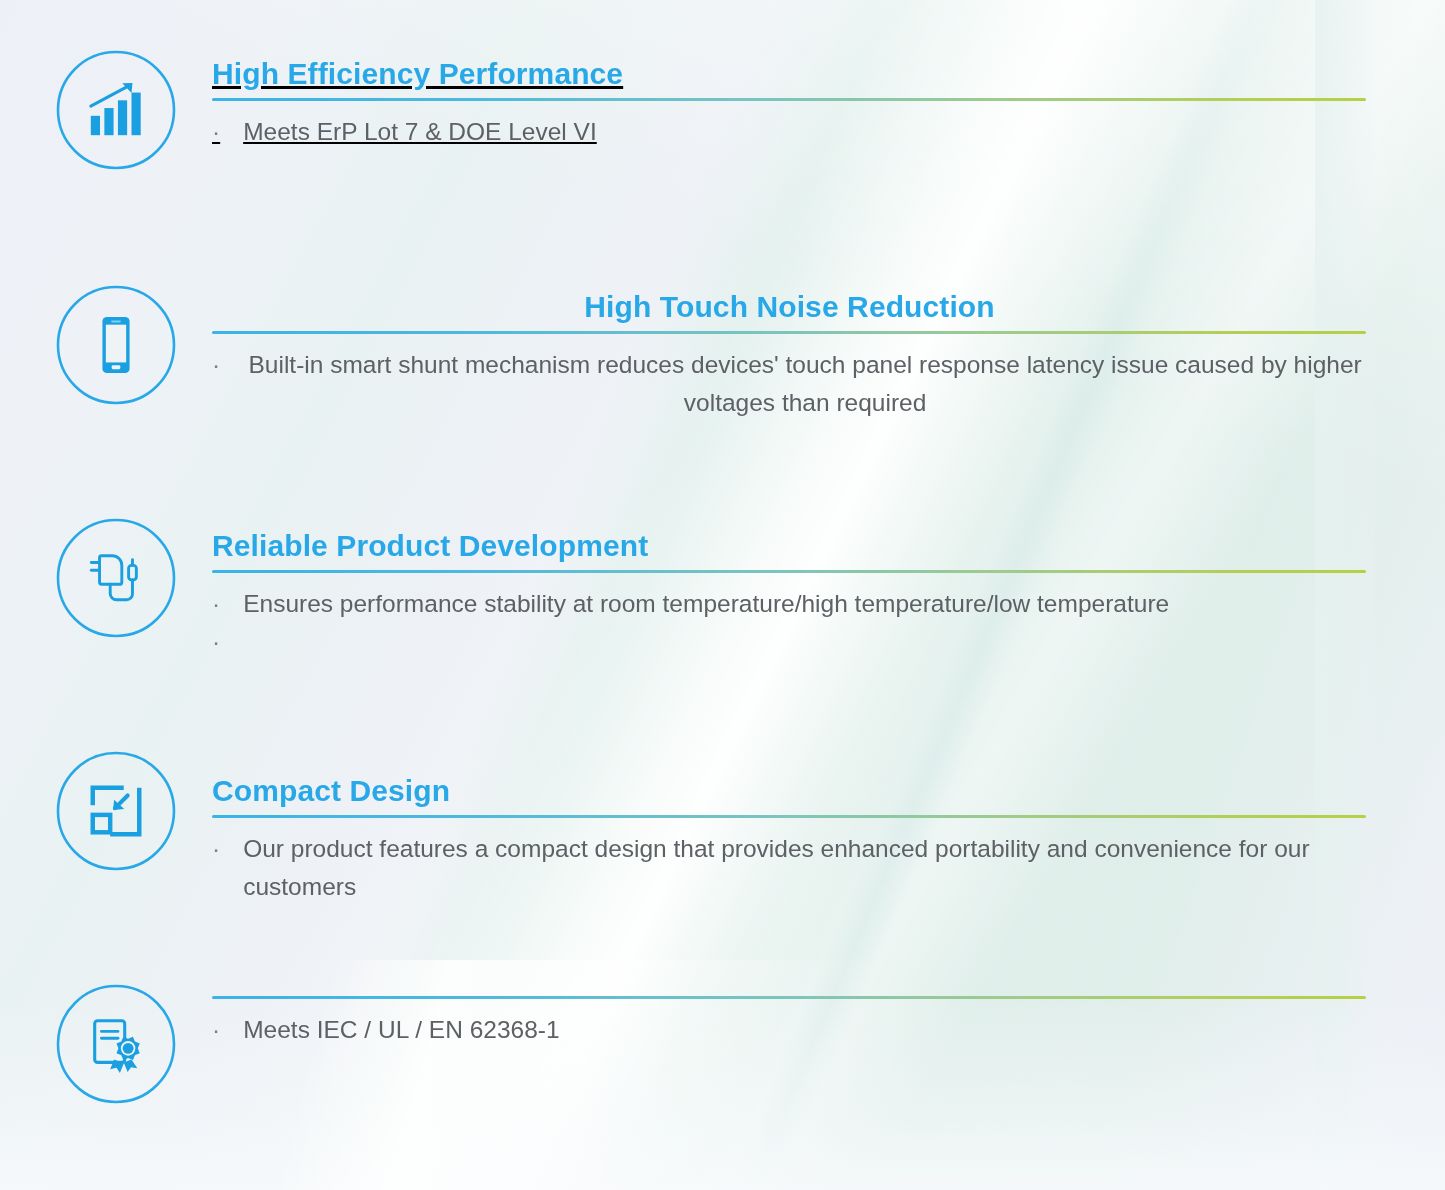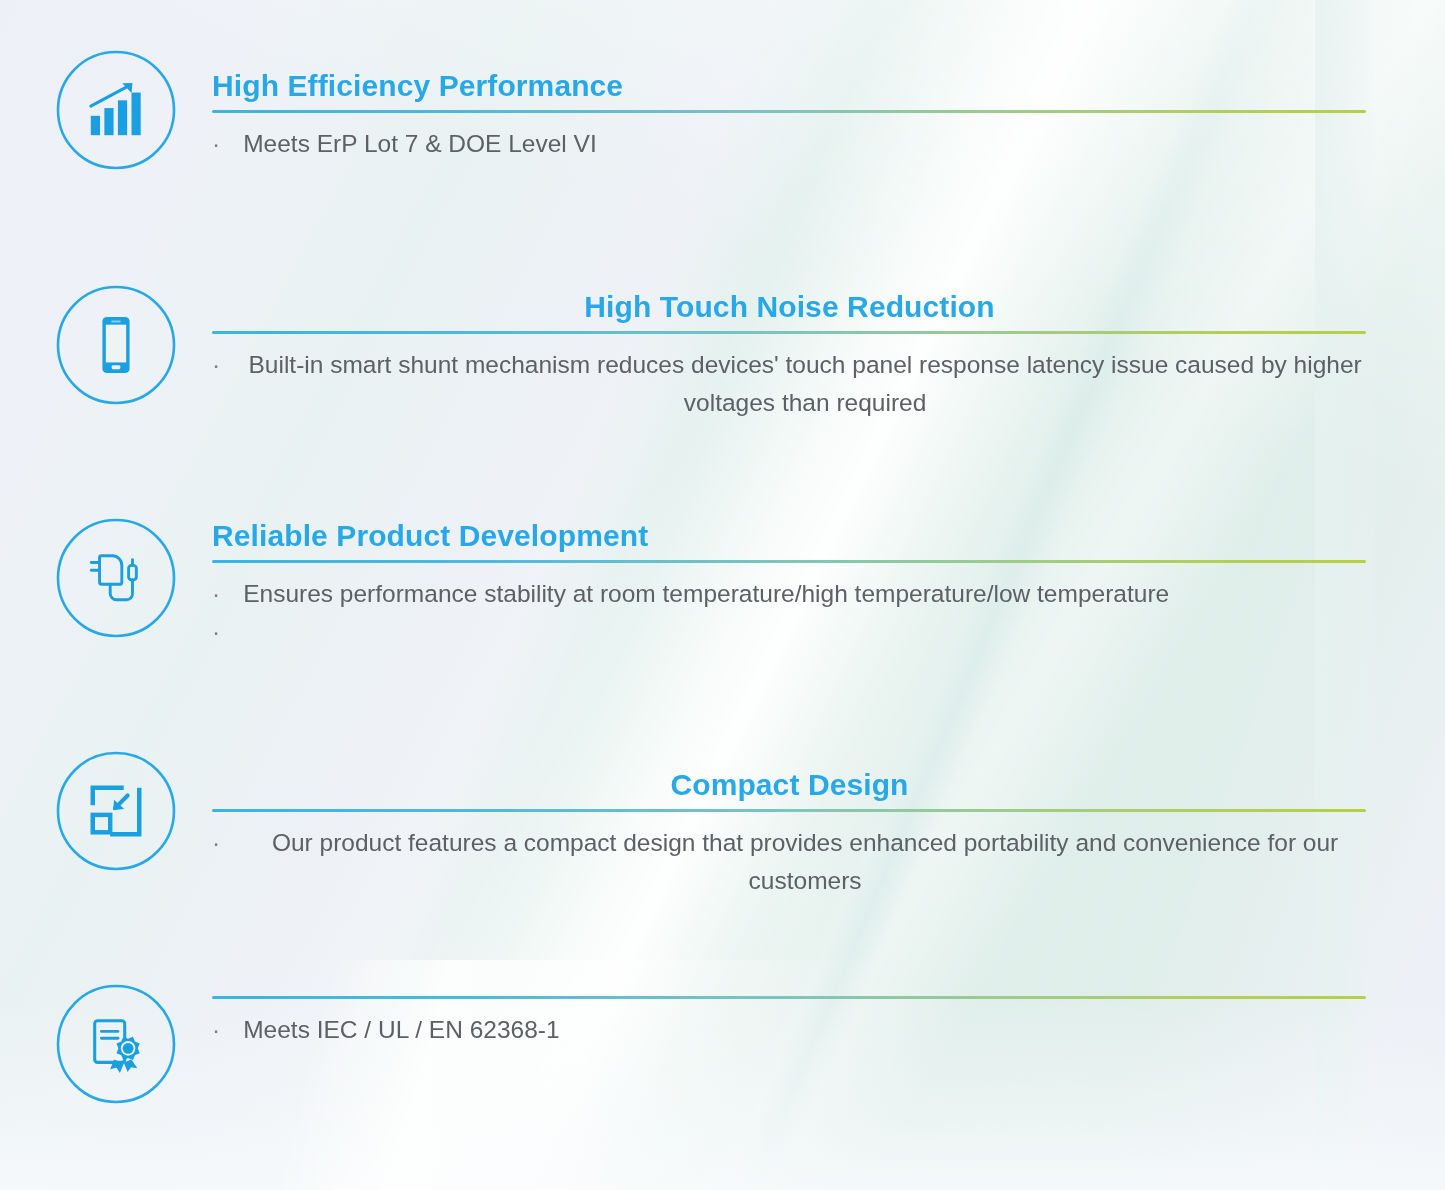--- a/index.html
+++ b/index.html
@@ -223,21 +223,21 @@
         </svg>
         <svg class="icon-glyph" viewBox="0 0 64 64">
           <rect x="6" y="38" width="9.5" height="20" fill="#1a9fe0"></rect>
           <rect x="20" y="30" width="9.5" height="28" fill="#1a9fe0"></rect>
           <rect x="34" y="22" width="9.5" height="36" fill="#1a9fe0"></rect>
           <rect x="48" y="14" width="9.5" height="44" fill="#1a9fe0"></rect>
           <path d="M6 28 L47 6" stroke="#1a9fe0" stroke-width="3.2" fill="none" stroke-linecap="round"></path>
           <path d="M38.5 4.5 L49 4 L48 14.5 Z" fill="#1a9fe0"></path>
         </svg>
       </div>
-      <div class="text-block" style="top:20px;">
+      <div class="text-block" style="top:8px;text-decoration:underline;">
         <div class="feat-title">High Efficiency Performance</div>
         <div class="divider"></div>
         <div class="bullets">
           <div class="bullet">
             <span class="dot">·</span>
             <span class="bullet-text">Meets ErP Lot 7 &amp; DOE Level VI</span>
           </div>
         </div>
       </div>
     </div>
@@ -275,21 +275,21 @@
           <g fill="none" stroke="#1a9fe0" stroke-width="3" stroke-linecap="round" stroke-linejoin="round">
             <path d="M17 9 H28 a10 10 0 0 1 10 10 V36 a2.5 2.5 0 0 1 -2.5 2.5 H17 a2 2 0 0 1 -2 -2 V11 a2 2 0 0 1 2 -2 Z"></path>
             <path d="M14.5 16 H6.5"></path>
             <path d="M14.5 24 H6.5"></path>
             <path d="M26 38.5 V48 a6.5 6.5 0 0 0 6.5 6.5 H43 a6 6 0 0 0 6 -6 V34"></path>
             <rect x="45" y="19" width="8" height="15" rx="3"></rect>
             <path d="M49 19 V13"></path>
           </g>
         </svg>
       </div>
-      <div class="text-block" style="top:2px;">
+      <div class="text-block" style="top:12px;">
         <div class="feat-title">Reliable Product Development</div>
         <div class="divider"></div>
         <div class="bullets">
           <div class="bullet">
             <span class="dot">·</span>
             <span class="bullet-text">Ensures performance stability at room temperature/high temperature/low temperature</span>
           </div>
           <div class="bullet">
             <span class="dot">·</span>
           </div>
@@ -307,21 +307,21 @@
             <path d="M8 26 V8 H40"></path>
             <path d="M56 8 V56 H26"></path>
           </g>
           <rect x="8" y="36" width="18" height="18" fill="none" stroke="#1a9fe0" stroke-width="4.6"></rect>
           <g stroke="#1a9fe0" stroke-width="4.2" fill="none" stroke-linecap="round">
             <path d="M44 16 L31 29"></path>
           </g>
           <path d="M29 31 L30 20.5 L40.5 30 Z" fill="#1a9fe0"></path>
         </svg>
       </div>
-      <div class="text-block" style="top:18px;text-align:center;">
+      <div class="text-block" style="top:24px;">
         <div class="feat-title">Compact Design</div>
         <div class="divider"></div>
         <div class="bullets">
           <div class="bullet wrap">
             <span class="dot">·</span>
             <span class="bullet-text">Our product features a compact design that provides enhanced portability and convenience for our customers</span>
           </div>
         </div>
       </div>
     </div>

